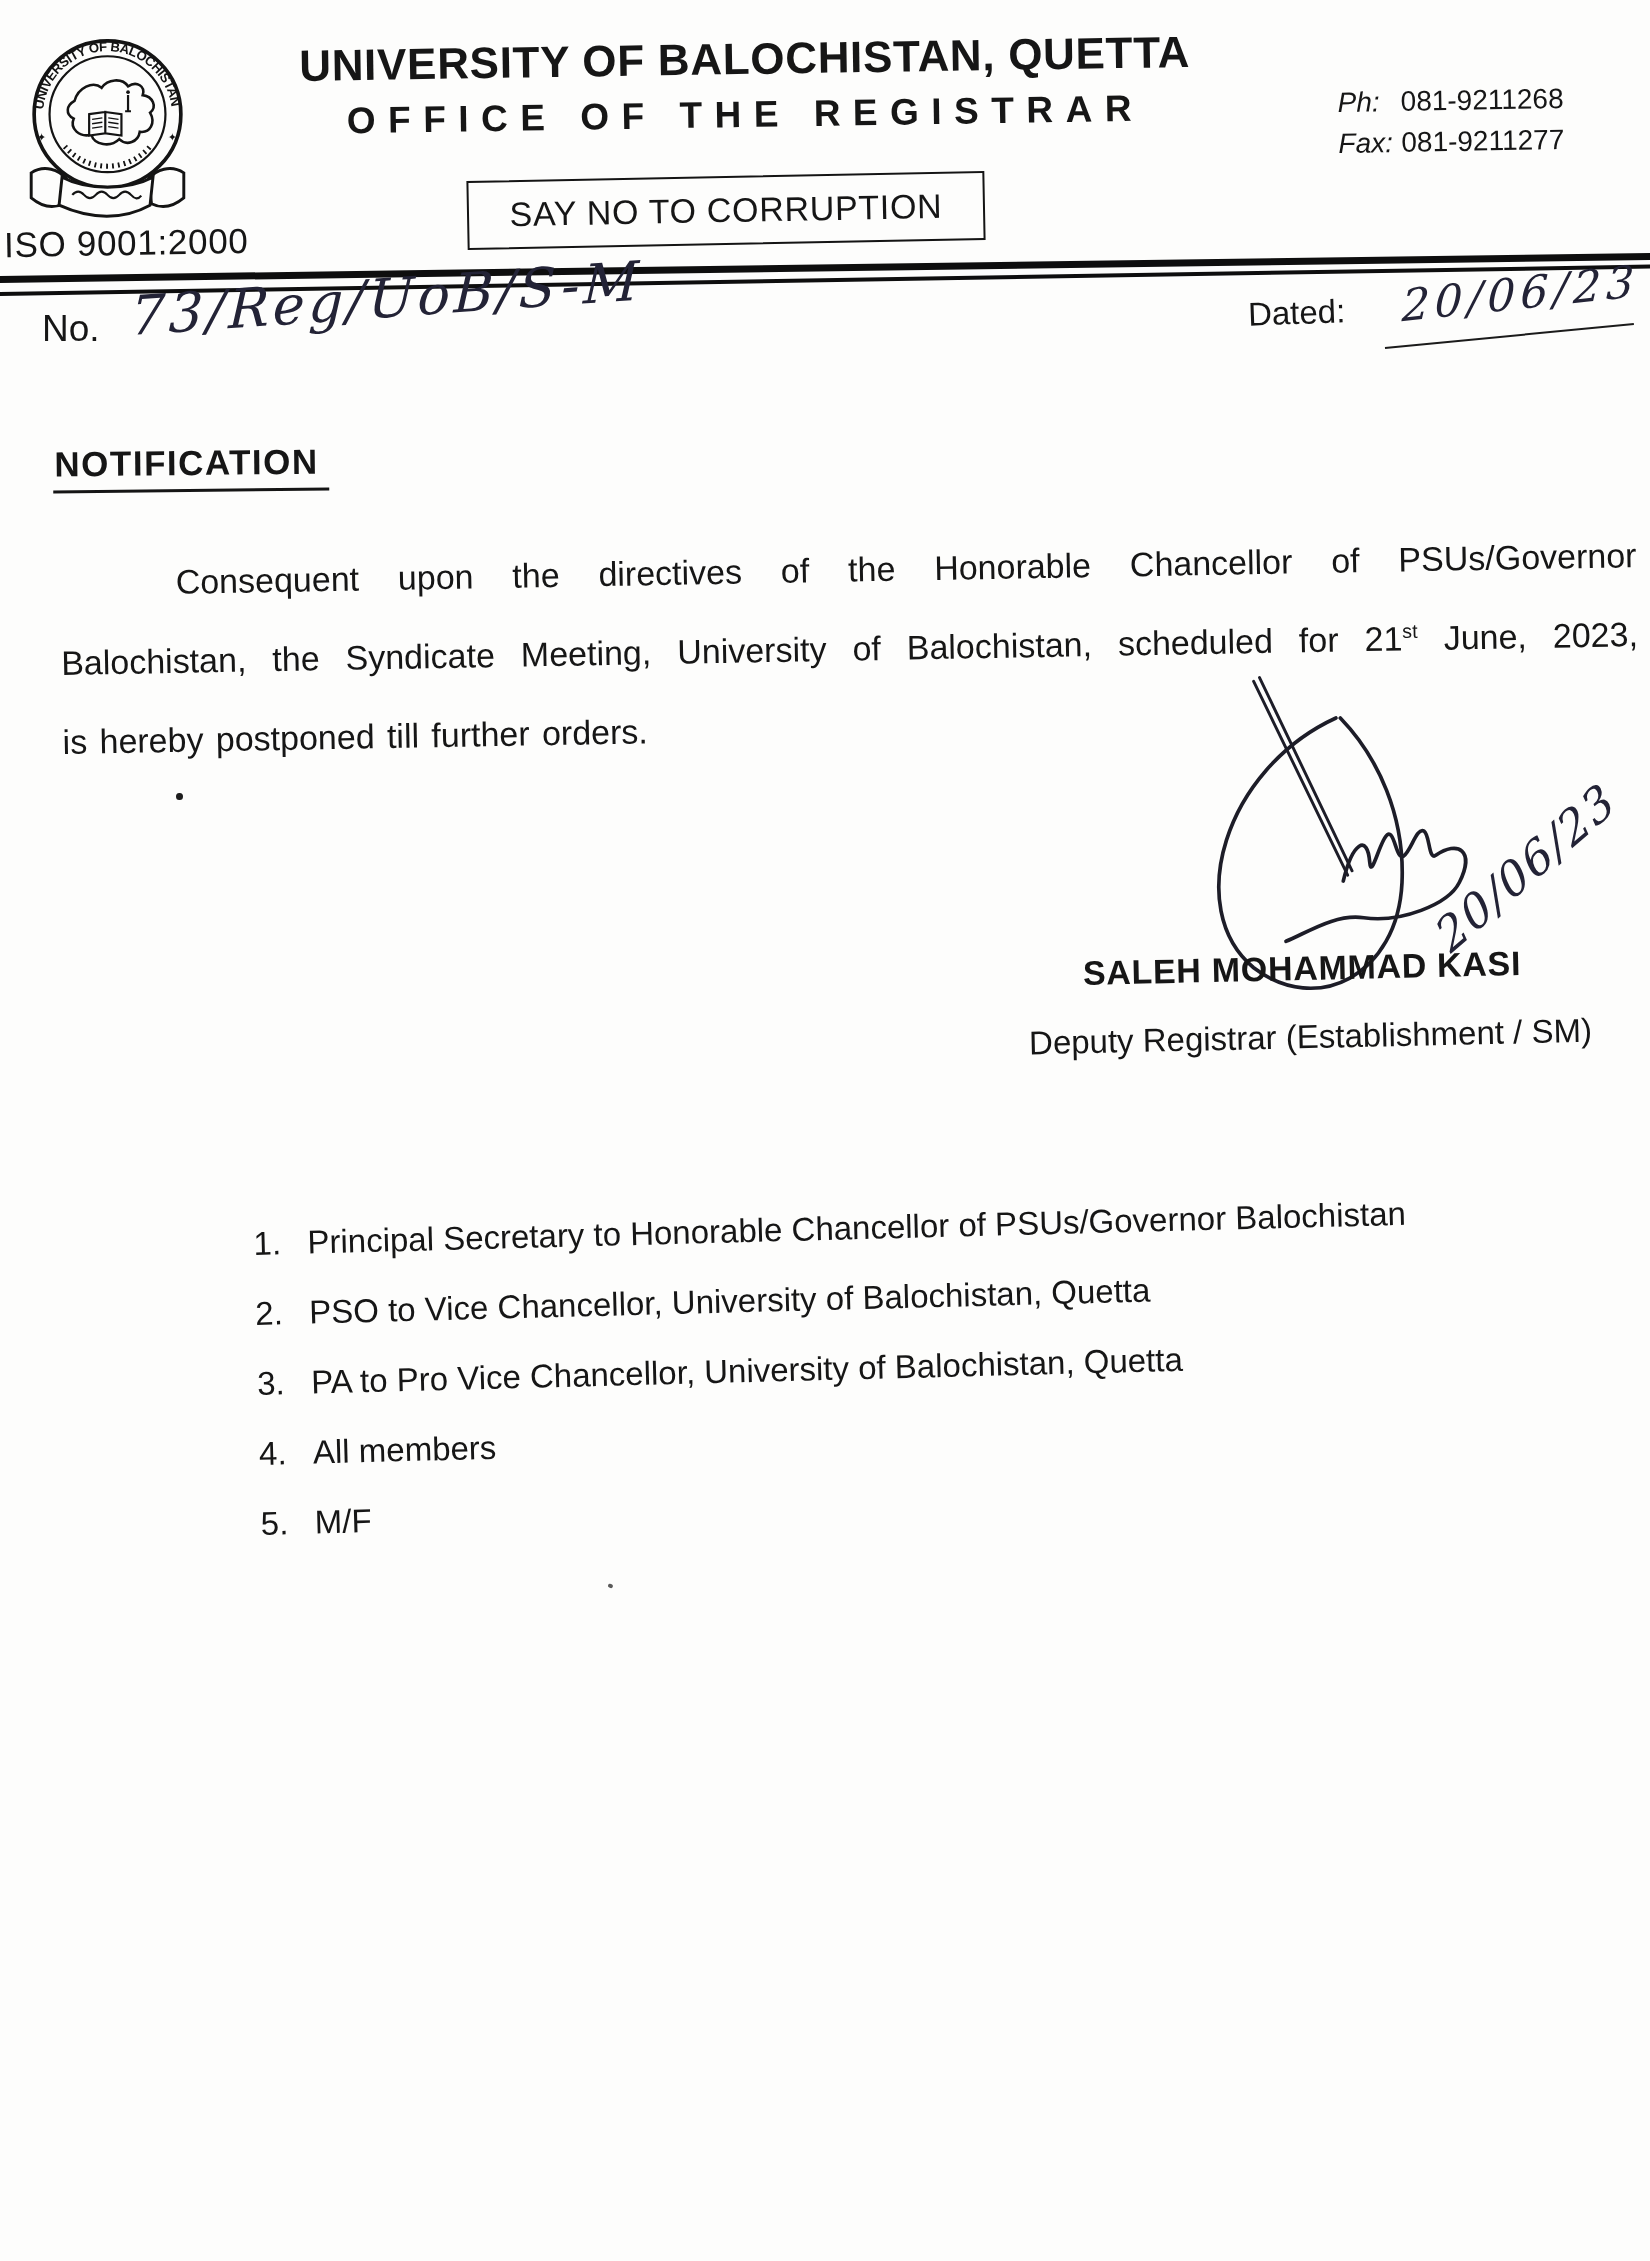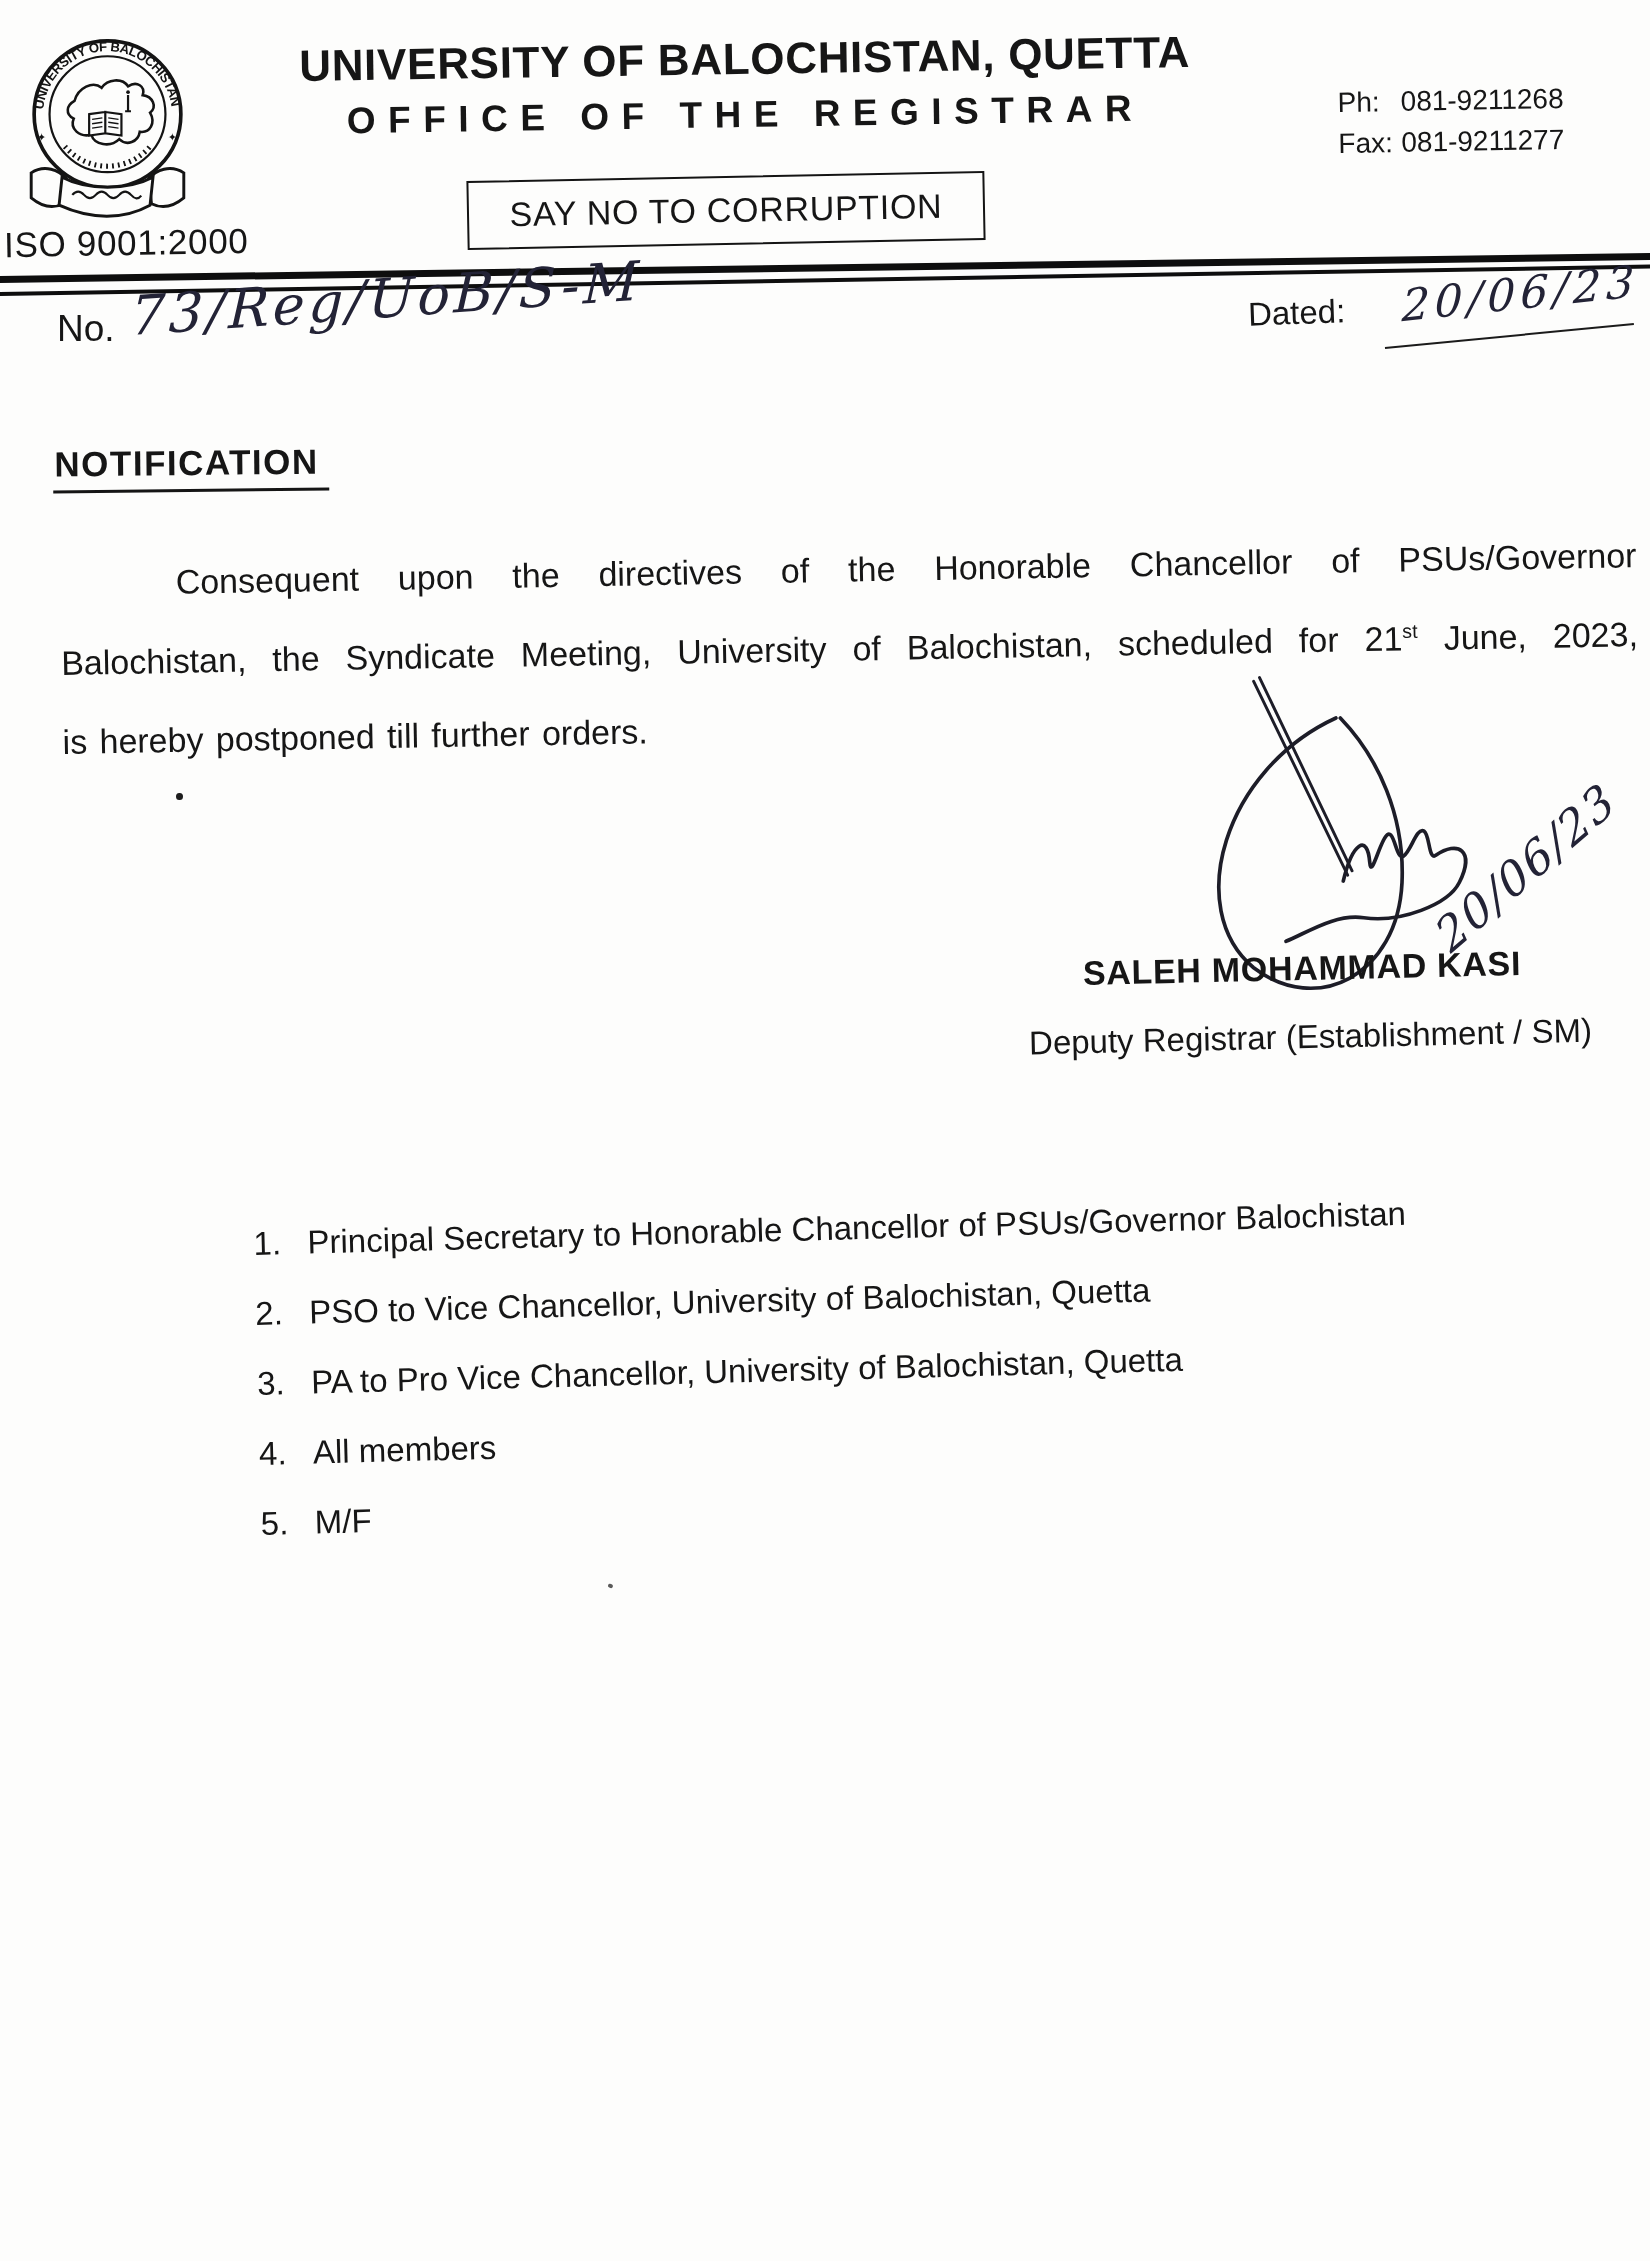--- a/index.html
+++ b/index.html
@@ -11,32 +11,32 @@
     font-family:"Liberation Sans", sans-serif;
     color:#161616;
   }
   
   .seal{position:absolute;left:17.6px;top:26.4px;width:179px;height:194px;}
   .iso{position:absolute;left:4.4px;top:223px;font-size:35px;letter-spacing:0.7px;transform:rotate(-1deg);}
   .title-block{position:absolute;left:279px;top:34px;width:932px;text-align:center;transform:rotate(-0.9deg);}
   .uni-name{font-size:44px;font-weight:bold;letter-spacing:0.7px;white-space:nowrap;}
   .office-name{margin-top:10.3px;font-size:37px;font-weight:bold;letter-spacing:12.5px;white-space:nowrap;}
   .contact{position:absolute;left:1338px;top:81px;font-size:28px;line-height:1.45;transform:rotate(-1deg);white-space:nowrap;}
-  .contact .lbl{display:inline-block;min-width:63px;}
+  .contact .lbl{display:inline-block;min-width:63px;font-style:italic;}
   .slogan-box{
     position:absolute;left:467px;top:176px;width:514px;height:65px;
     border:2.2px solid #141414;transform:rotate(-1.1deg);
     display:flex;align-items:center;justify-content:center;
     font-size:34px;letter-spacing:0.7px;white-space:nowrap;
   }
   .rule{position:absolute;left:-4.4px;width:1661px;background:#0e0e0e;transform-origin:left center;}
   .rule-1{top:276px;height:6.6px;transform:rotate(-0.8deg);}
   .rule-2{top:292px;height:3.7px;transform:rotate(-0.95deg);}
   
-  .no-label{position:absolute;left:57px;top:308px;font-size:37px;}
+  .no-label{position:absolute;left:42px;top:308px;font-size:37px;}
   .hand{font-family:"DejaVu Serif", serif;font-style:italic;color:#232336;}
   .ref-value{
     position:absolute;left:131px;top:285px;font-size:54px;letter-spacing:3.7px;
     transform:rotate(-4deg) skewX(-6deg);transform-origin:left center;white-space:nowrap;
   }
   .dated-label{position:absolute;left:1248px;top:294px;font-size:33px;transform:rotate(-2deg);}
   .dated-value{
     position:absolute;left:1402px;top:280px;font-size:44px;letter-spacing:5.1px;
     transform:rotate(-6deg) skewX(-8deg);transform-origin:left center;white-space:nowrap;
   }

